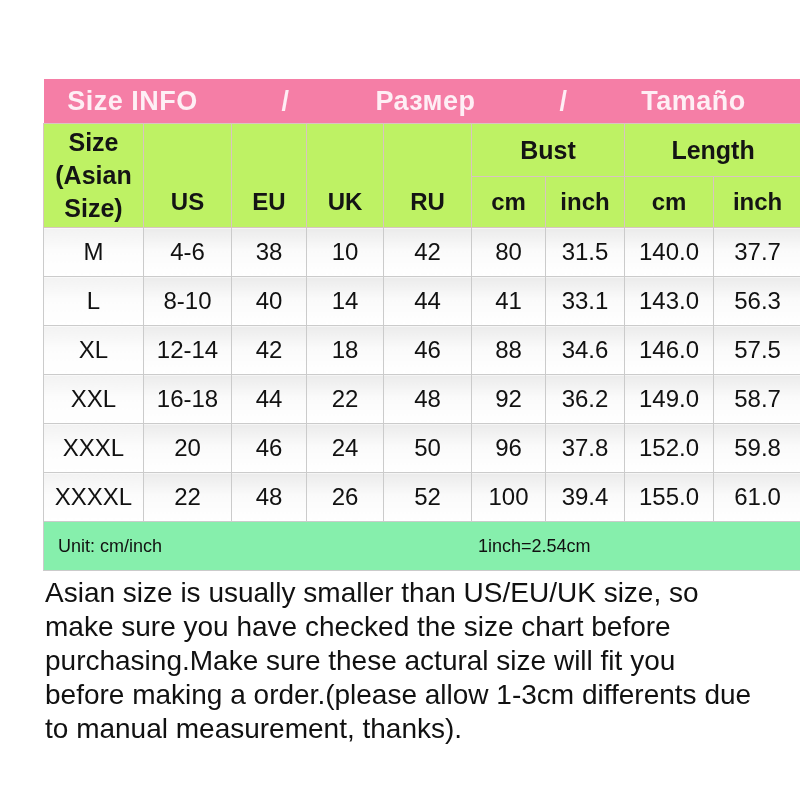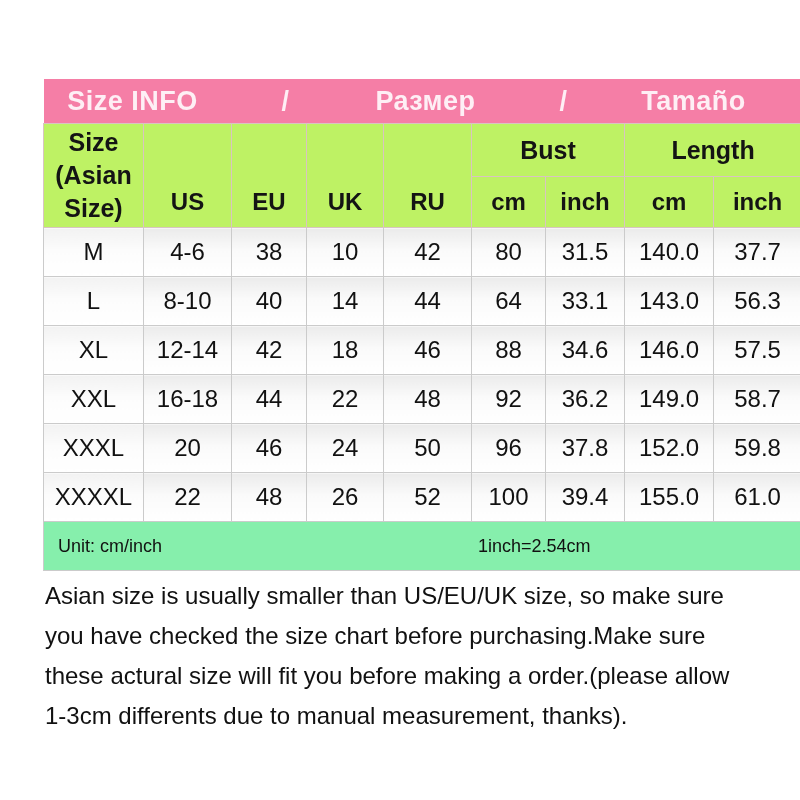--- a/index.html
+++ b/index.html
@@ -105,22 +105,22 @@
   
   .note {
     margin-top: 5px;
     width: 710px;
   }
   .note-label {
     font-size: 23px;
     margin: 6px 0 1px 2px;
   }
   .note-body {
-    font-size: 24px;
-    line-height: 40px;
+    font-size: 28px;
+    line-height: 34px;
     margin-left: 2px;
   }
 </style>
 </head>
 <body>
 
 <div class="page">
   <table class="size-table">
     <colgroup>
       <col style="width:100px">
@@ -175,21 +175,21 @@
       <td class="cell">31.5</td>
       <td class="cell">140.0</td>
       <td class="cell">37.7</td>
     </tr>
     <tr>
       <td class="cell cell-size">L</td>
       <td class="cell">8-10</td>
       <td class="cell">40</td>
       <td class="cell">14</td>
       <td class="cell">44</td>
-      <td class="cell">64</td>
+      <td class="cell">41</td>
       <td class="cell">33.1</td>
       <td class="cell">143.0</td>
       <td class="cell">56.3</td>
     </tr>
     <tr>
       <td class="cell cell-size">XL</td>
       <td class="cell">12-14</td>
       <td class="cell">42</td>
       <td class="cell">18</td>
       <td class="cell">46</td>

